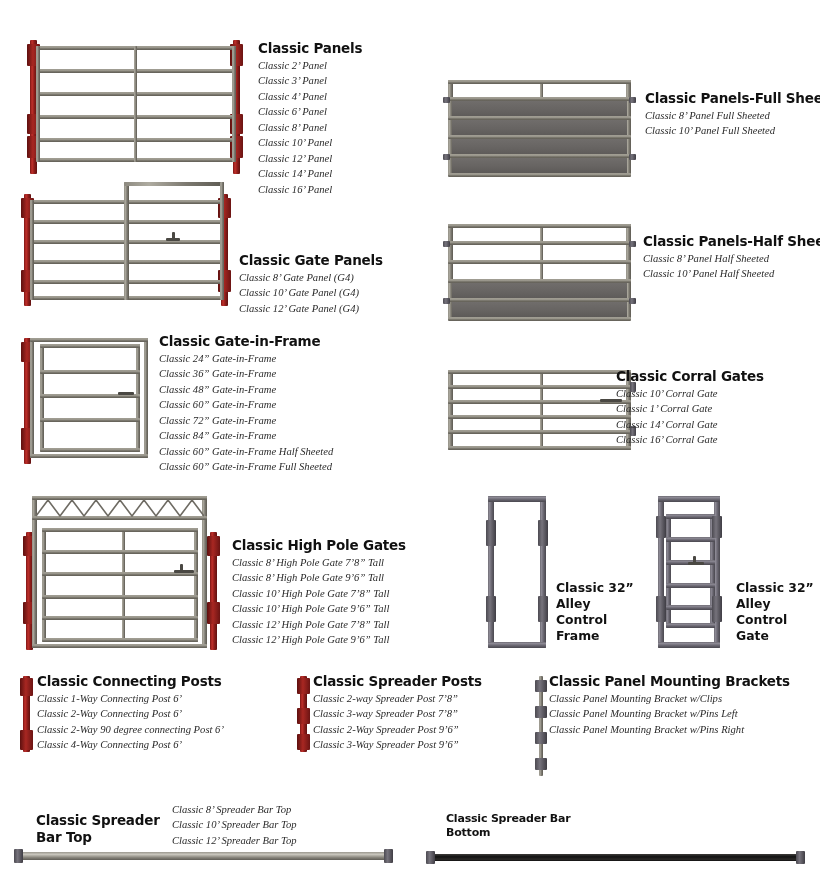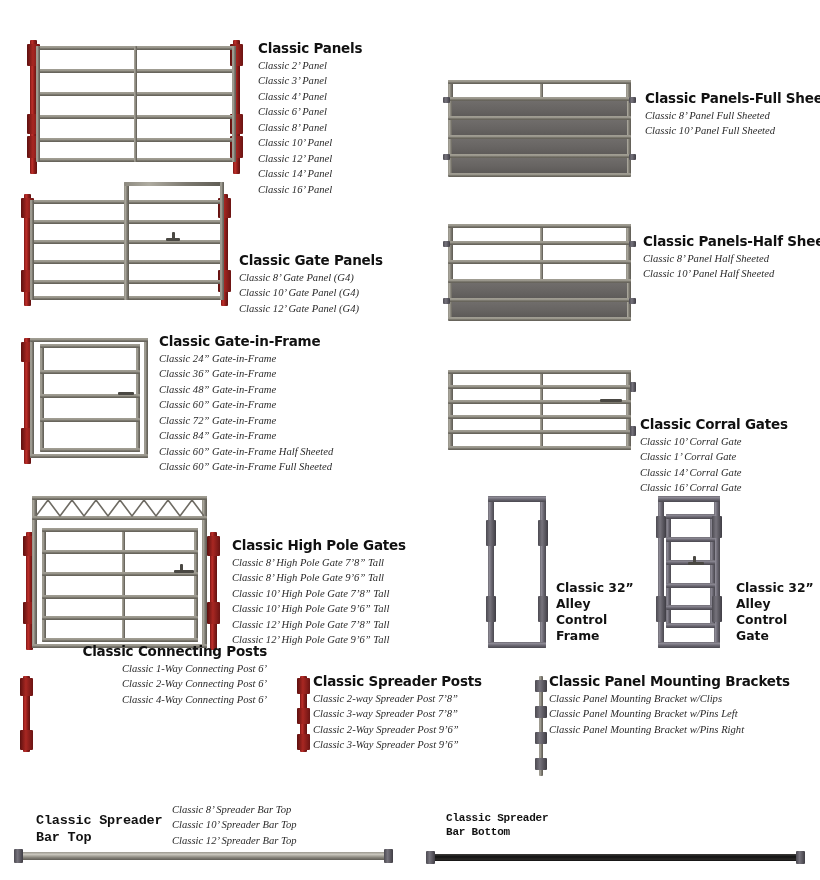--- a/index.html
+++ b/index.html
@@ -17,21 +17,21 @@
   
   .hdr{
     font-family:"DejaVu Sans", sans-serif;
     font-weight:bold;
     font-size:13.5px;
     color:#111111;
     letter-spacing:-0.2px;
     line-height:1.18;
     white-space:nowrap;
   }
-  .hdr.wrap{white-space:normal;font-family:Liberation Mono, monospace;}
+  .hdr.wrap{white-space:normal;}
   .items{margin-top:1px;}
   .item{
     font-family:"Liberation Serif", serif;
     font-style:italic;
     font-size:10.6px;
     color:#2a2a2a;
     line-height:1.46;
     white-space:nowrap;
   }
   .lbl{
@@ -301,21 +301,21 @@
     <div class="rail" style="left:8px;top:17px;width:183px;height:4px;"></div>
     <div class="rail" style="left:8px;top:32px;width:183px;height:4px;"></div>
     <div class="rail" style="left:8px;top:47px;width:183px;height:4px;"></div>
     <div class="rail" style="left:8px;top:62px;width:183px;height:4px;"></div>
     <div class="rail" style="left:8px;top:78px;width:183px;height:4px;"></div>
     <div class="latch" style="left:160px;top:31px;width:22px;height:3px;"></div>
     <div class="hinge" style="left:190px;top:14px;width:6px;height:10px;"></div>
     <div class="hinge" style="left:190px;top:58px;width:6px;height:10px;"></div>
   </div>
 
-  <div class="blk" style="left:640px;top:369px;width:175px;margin-top:48px;">
+  <div class="blk" style="left:616px;top:369px;width:175px;">
     <div class="hdr">Classic Corral Gates</div>
     <div class="items">
       <div class="item">Classic 10’ Corral Gate</div>
       <div class="item">Classic 1’ Corral Gate</div>
       <div class="item">Classic 14’ Corral Gate</div>
       <div class="item">Classic 16’ Corral Gate</div>
     </div>
   </div>
 
   <div class="blk" style="left:482px;top:492px;width:70px;height:160px;">
@@ -357,25 +357,26 @@
   <div class="blk lbl" style="left:736px;top:580px;width:80px;white-space:pre-line;">Classic 32”
 Alley Control
 Gate</div>
 
   <div class="blk" style="left:18px;top:676px;width:18px;height:76px;">
     <div class="post" style="left:5px;top:0px;width:7px;height:76px;"></div>
     <div class="postcap" style="left:2px;top:2px;width:13px;height:18px;"></div>
     <div class="postcap" style="left:2px;top:54px;width:13px;height:20px;"></div>
   </div>
 
-  <div class="blk" style="left:37px;top:644px;width:230px;text-align:right;">
+  <div class="blk" style="left:37px;top:674px;width:230px;">
     <div class="hdr">Classic Connecting Posts</div>
     <div class="items">
       <div class="item">Classic 1-Way Connecting Post 6’</div>
       <div class="item">Classic 2-Way Connecting Post 6’</div>
+      <div class="item">Classic 2-Way 90 degree connecting Post 6’</div>
       <div class="item">Classic 4-Way Connecting Post 6’</div>
     </div>
   </div>
 
   <div class="blk" style="left:295px;top:676px;width:18px;height:76px;">
     <div class="post" style="left:5px;top:0px;width:7px;height:76px;"></div>
     <div class="postcap" style="left:2px;top:2px;width:13px;height:16px;"></div>
     <div class="postcap" style="left:2px;top:32px;width:13px;height:16px;"></div>
     <div class="postcap" style="left:2px;top:58px;width:13px;height:16px;"></div>
   </div>

